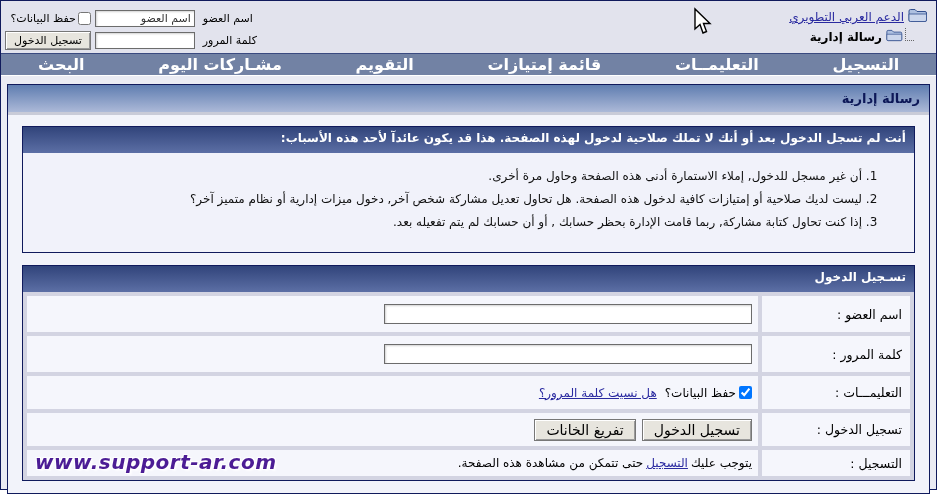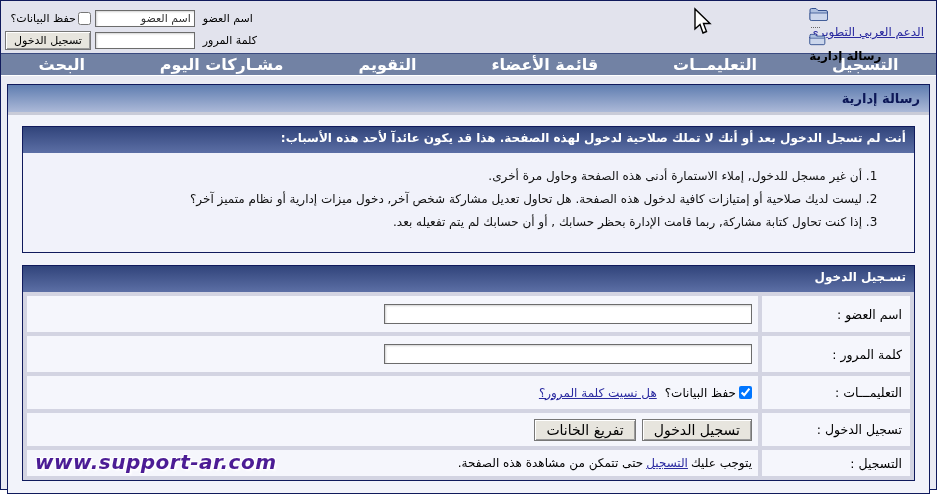--- a/index.html
+++ b/index.html
@@ -5,21 +5,21 @@
   * { box-sizing: border-box; margin: 0; padding: 0; }
   html,body { width: 940px; height: 494px; background:#fff; overflow:hidden;
     font-family:"DejaVu Sans", sans-serif; }
   .page { position:absolute; top:0; left:0; width:937px; height:490px;
     border:1px solid #101A5C; background:#EAEBF3; }
 
   
   .topbar { position:relative; height:53px; background:#E2E3ED;
     border-bottom:1px solid #3A4A80; display:flex; justify-content:space-between; }
   .crumbs { padding:6px 8px 0 0; font-size:12px; }
-  .crumb-row { display:flex; align-items:flex-end; justify-content:flex-start; height:20px;flex-direction:column; }
+  .crumb-row { display:flex; align-items:center; justify-content:flex-start; height:20px; }
   .crumb-row.sub { margin-right:14px; }
   .crumb-link { color:#2A2AA0; text-decoration:underline; margin-right:4px; }
   .crumb-cur { font-weight:bold; color:#000; margin-right:4px; }
   .tree-connector { width:9px; height:13px; margin-bottom:5px;
     border-left:1px dotted #666; border-bottom:1px dotted #666; margin-left:2px; }
   .miniform { padding:8px 0 0 4px; display:grid;
     grid-template-columns:60px 100px auto; grid-auto-rows:19px; gap:3px 4px;
     align-items:center; font-size:11px; }
   .mini-lbl { text-align:left; padding-left:4px; color:#000; }
   .mini-input { width:100px; height:17px; border:1px solid #6C6C6C; background:#fff;
@@ -123,21 +123,21 @@
     <span class="cursor">
       <svg width="22" height="28" viewBox="0 0 22 28">
         <path d="M4 2 L4 22 L9 17.5 L12 26 L15.5 24.5 L12.5 16.5 L19 16.5 Z" fill="#FFFFFF" stroke="#000000" stroke-width="1.4"></path>
       </svg>
     </span>
   </div>
 
   <div class="navbar">
     <a href="#" class="nav-item">التسجيل</a>
     <a href="#" class="nav-item">التعليمــات</a>
-    <a href="#" class="nav-item">قائمة الأعضاء</a>
+    <a href="#" class="nav-item">قائمة إمتيازات</a>
     <a href="#" class="nav-item">التقويم</a>
     <a href="#" class="nav-item">مشـاركات اليوم</a>
     <a href="#" class="nav-item">البحث</a>
   </div>
 
   <div class="content">
     <div class="mainpanel">
       <div class="main-title">رسالة إدارية</div>
       <div class="main-body">
 

